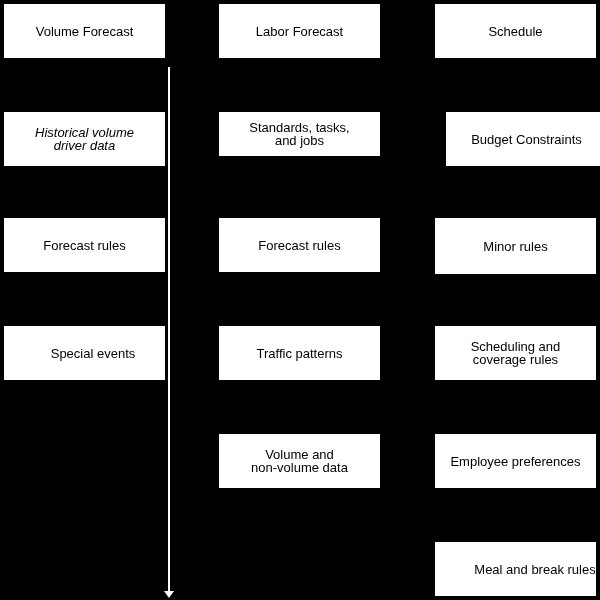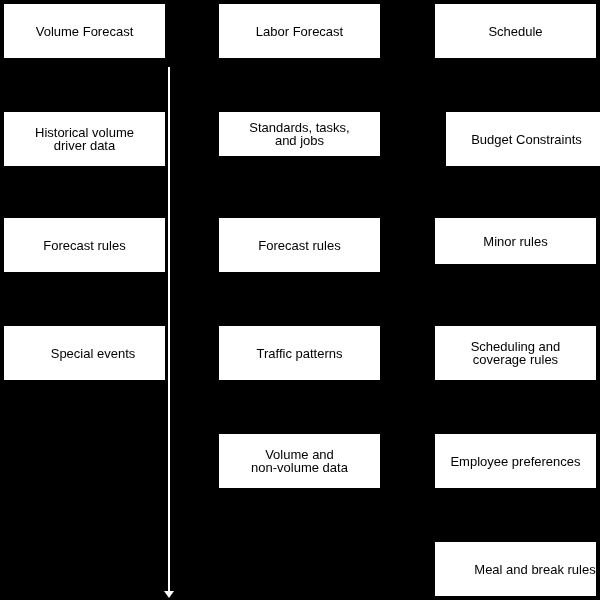--- a/index.html
+++ b/index.html
@@ -50,34 +50,34 @@
     border-right: 5px solid transparent;
     border-top: 7px solid #ffffff;
   }
 </style>
 </head>
 <body>
 
 <div id="stage">
   <div id="boxes">
       <div class="diagram-box" style="left: 4px; top: 4px; width: 161px; height: 54px;">Volume Forecast</div>
-      <div class="diagram-box" style="left: 4px; top: 112px; width: 161px; height: 54px;">Historical volume
+      <div class="diagram-box" style="left: 4px; top: 112px; width: 161px; height: 54px; font-style: italic;">Historical volume
 driver data</div>
       <div class="diagram-box" style="left: 4px; top: 218px; width: 161px; height: 54px;">Forecast rules</div>
       <div class="diagram-box" style="left: 4px; top: 326px; width: 161px; height: 54px; padding-left: 17px;">Special events</div>
       <div class="diagram-box" style="left: 219px; top: 4px; width: 161px; height: 54px;">Labor Forecast</div>
       <div class="diagram-box" style="left: 219px; top: 112px; width: 161px; height: 44px;">Standards, tasks,
 and jobs</div>
       <div class="diagram-box" style="left: 219px; top: 218px; width: 161px; height: 54px;">Forecast rules</div>
       <div class="diagram-box" style="left: 219px; top: 326px; width: 161px; height: 54px;">Traffic patterns</div>
       <div class="diagram-box" style="left: 219px; top: 434px; width: 161px; height: 54px;">Volume and
 non-volume data</div>
       <div class="diagram-box" style="left: 435px; top: 4px; width: 161px; height: 54px;">Schedule</div>
       <div class="diagram-box" style="left: 446px; top: 112px; width: 161px; height: 54px;">Budget Constraints</div>
-      <div class="diagram-box" style="left: 435px; top: 218px; width: 161px; height: 46px;">Minor rules</div>
+      <div class="diagram-box" style="left: 435px; top: 218px; width: 161px; height: 56px;">Minor rules</div>
       <div class="diagram-box" style="left: 435px; top: 326px; width: 161px; height: 54px; text-align: center;">Scheduling and
 coverage rules</div>
       <div class="diagram-box" style="left: 435px; top: 434px; width: 161px; height: 54px;">Employee preferences</div>
       <div class="diagram-box" style="left: 435px; top: 542px; width: 161px; height: 54px; padding-left: 39px;">Meal and break rules</div>
     </div>
   <div class="flow-arrow-line"></div>
   <div class="flow-arrow-head"></div>
 </div>
 
 </body></html>

